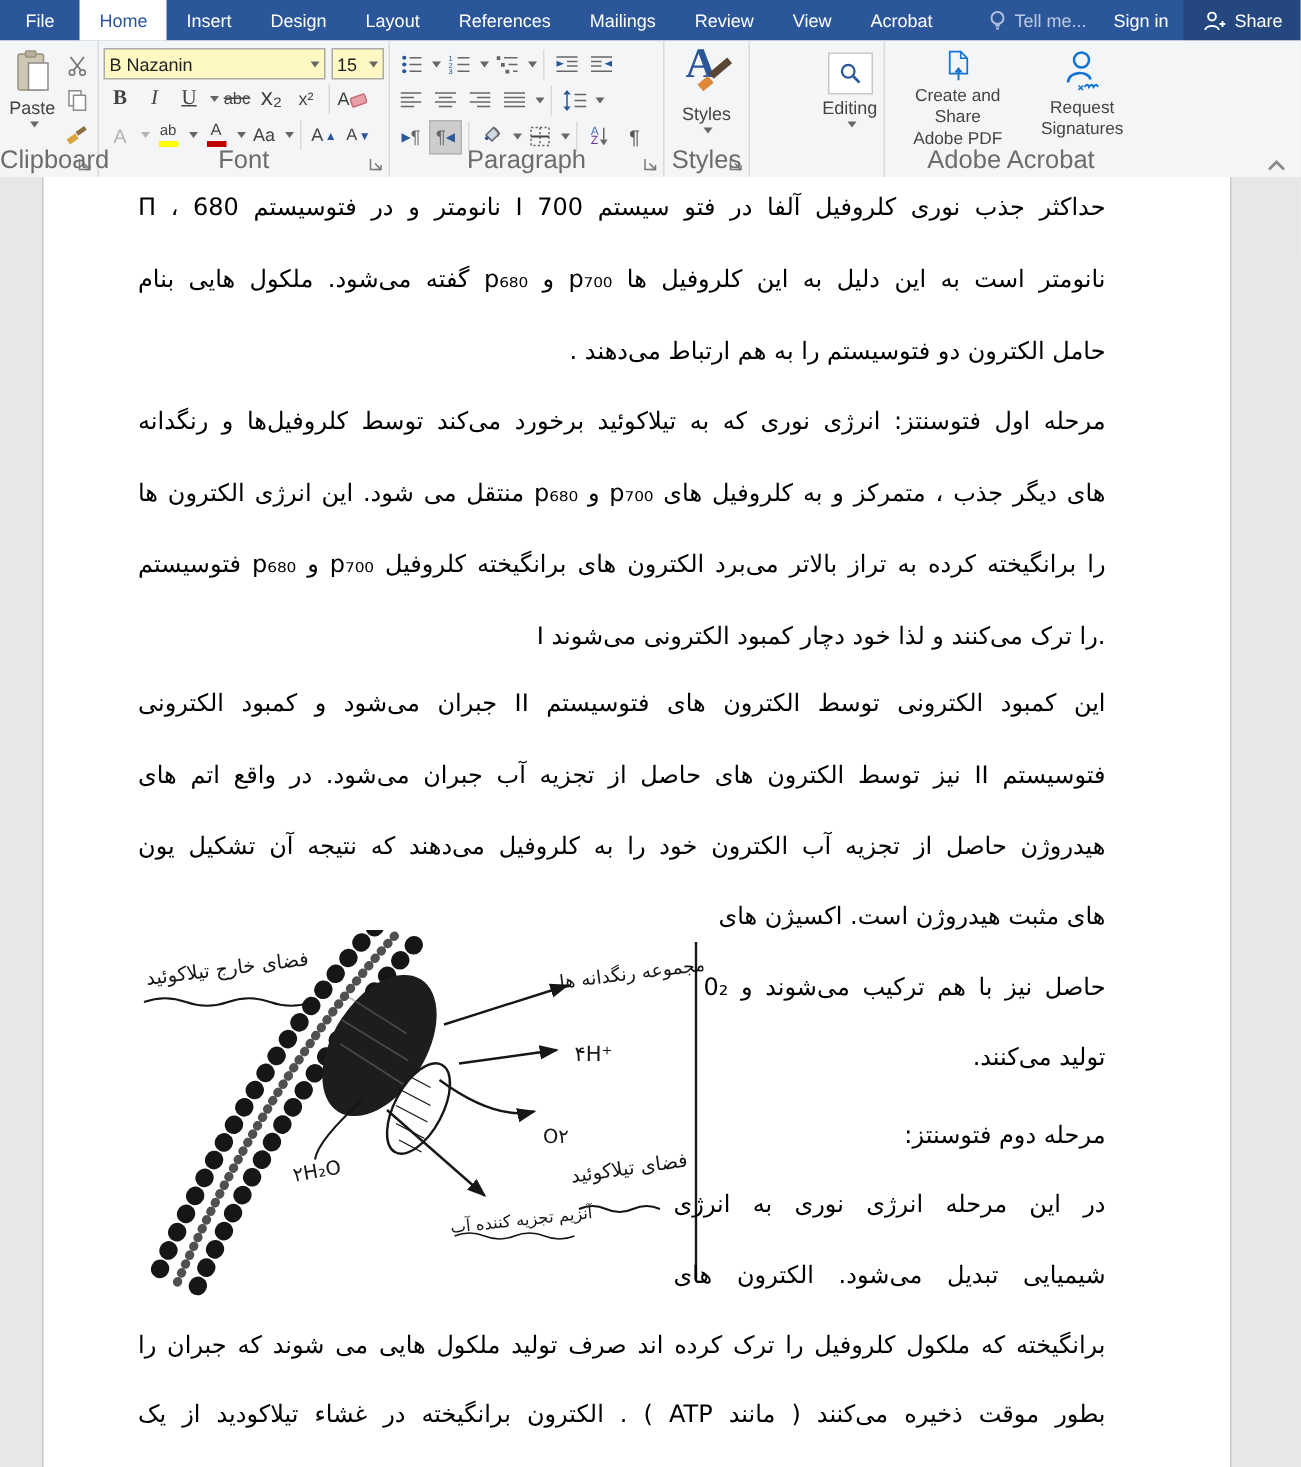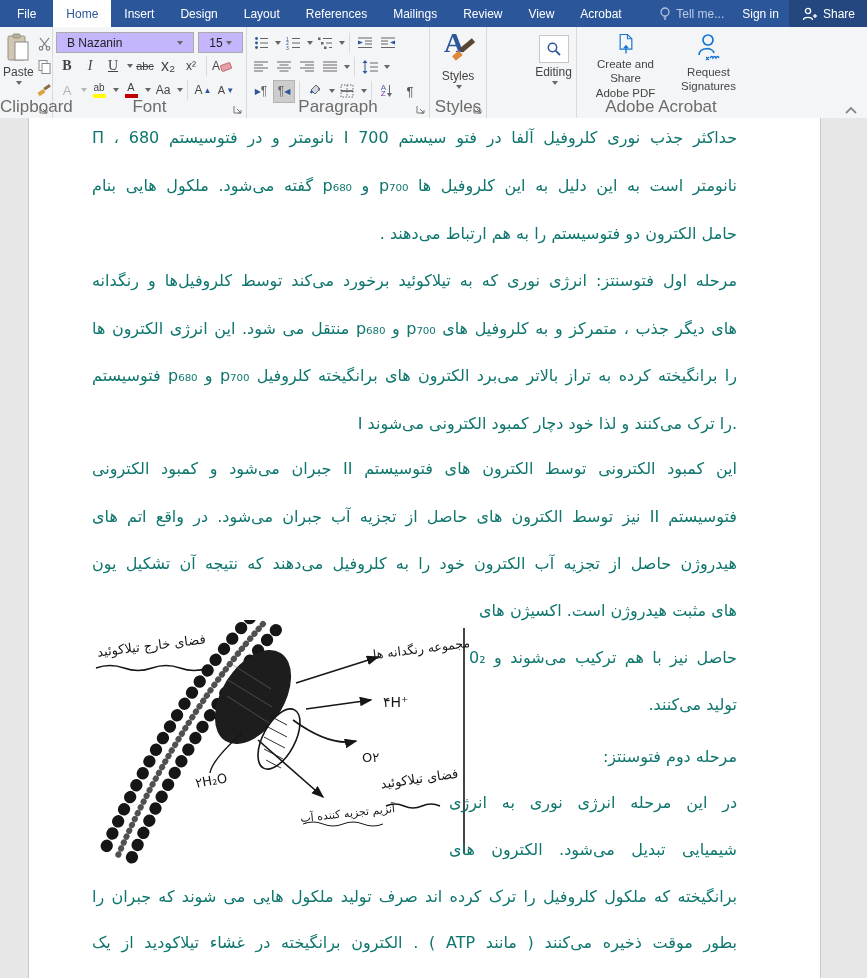--- a/index.html
+++ b/index.html
@@ -29,41 +29,41 @@
   .caret{width:0;height:0;border-left:3px solid transparent;border-right:3px solid transparent;
     border-top:4px solid #666;margin-left:2px;}
   .vdiv{width:1px;height:20px;background:#d9dadc;margin:0 3px;}
   .serif{font-family:"Liberation Serif",serif;}
   
   .paste{display:flex;flex-direction:column;align-items:center;width:44px;height:70px;
     font-size:12px;color:#444;justify-content:flex-start;gap:2px;padding-top:2px;}
   .minicol{display:flex;flex-direction:column;gap:3px;padding-top:2px;}
   .minibtn{width:22px;height:20px;display:flex;align-items:center;justify-content:center;}
   
-  .combo{display:flex;align-items:center;background:#c4b5fd;border:1px solid #ababab;
-    height:19px;font-size:12px;color:#222;padding:0 10px;justify-content:space-between;}
+  .combo{display:flex;align-items:center;background:#fef9c3;border:1px solid #ababab;
+    height:19px;font-size:12px;color:#222;padding:0 3px;justify-content:space-between;}
   .fname{width:148px;}
   .fsize{width:29px;margin-left:3px;}
   .u-line{text-decoration:underline;}
   .strike{text-decoration:line-through;font-size:11px;}
   .colorbar{position:relative;display:flex;flex-direction:column;align-items:center;line-height:11px;}
   .colorbar .bar{width:13px;height:4px;margin-top:1px;}
   
   .bigbtn{display:flex;flex-direction:column;align-items:center;justify-content:flex-start;
     font-size:12px;color:#444;padding:2px 6px;gap:2px;}
   .bigbtn .two{text-align:center;line-height:1.25;font-size:11.5px;}
   .editbox{width:28px;height:26px;border:1px solid #c6c7c8;background:#fff;
     display:flex;align-items:center;justify-content:center;}
   .collapse{position:absolute;right:9px;bottom:3px;}
   
   .docarea{position:absolute;left:0;top:118px;width:867px;height:860px;background:#e7e7e7;}
   .page{position:absolute;left:29px;top:0;width:791px;height:860px;background:#fff;
     box-shadow:1px 0 0 #c9c9c9,-1px 0 0 #c9c9c9;overflow:hidden;}
   .tline{position:absolute;right:83px;direction:rtl;unicode-bidi:plaintext;
-    font-family:"DejaVu Sans",sans-serif;font-size:16px;color:#0f766e;white-space:normal;}
+    font-family:"DejaVu Sans",sans-serif;font-size:16px;color:#000000;white-space:normal;}
   .tline.b{width:645px;text-align:justify;text-align-last:justify;}
   .tline.e{width:645px;text-align:right;}
   .tline.r{text-align:right;}
   .tline.w{text-align:justify;text-align-last:justify;}
   .fig{position:absolute;left:61px;top:502px;}
   .fig text{font-family:"DejaVu Sans",sans-serif;fill:#161616;}
 </style>
 </head>
 <body>
 
@@ -99,21 +99,21 @@
         <line x1="12" y1="9" x2="16" y2="9" stroke="#fff" stroke-width="1.3"></line>
         <line x1="14" y1="7" x2="14" y2="11" stroke="#fff" stroke-width="1.3"></line>
       </svg>
       <span>Share</span>
     </div>
   </div>
 </div>
 
 <div class="ribbon">
 
-  <div class="rgroup" style="width:53px;display:flex;">
+  <div class="rgroup" style="width:66px;display:flex;">
     <div class="paste">
       <svg width="26" height="30" viewBox="0 0 26 30">
         <rect x="3" y="3" width="17" height="24" rx="1.5" fill="#cfc6b4" stroke="#9a917d"></rect>
         <rect x="8" y="1" width="7" height="4" rx="1" fill="#b9b1a0" stroke="#9a917d"></rect>
         <rect x="10" y="9" width="13" height="18" fill="#fff" stroke="#8a8a8a"></rect>
       </svg>
       <span>Paste</span>
       <span class="caret"></span>
     </div>
     <div class="minicol">

